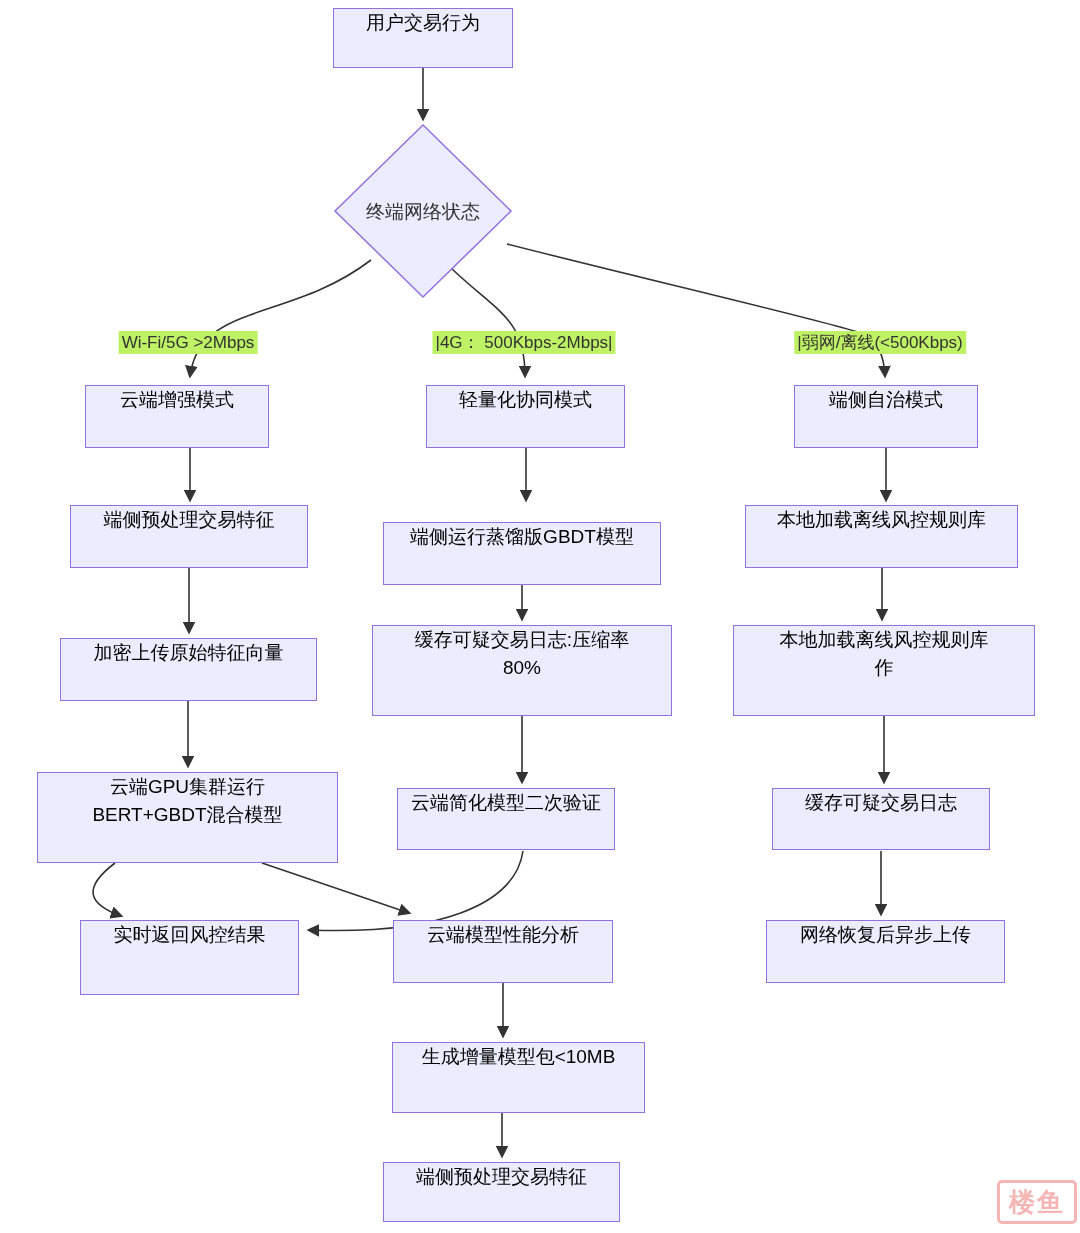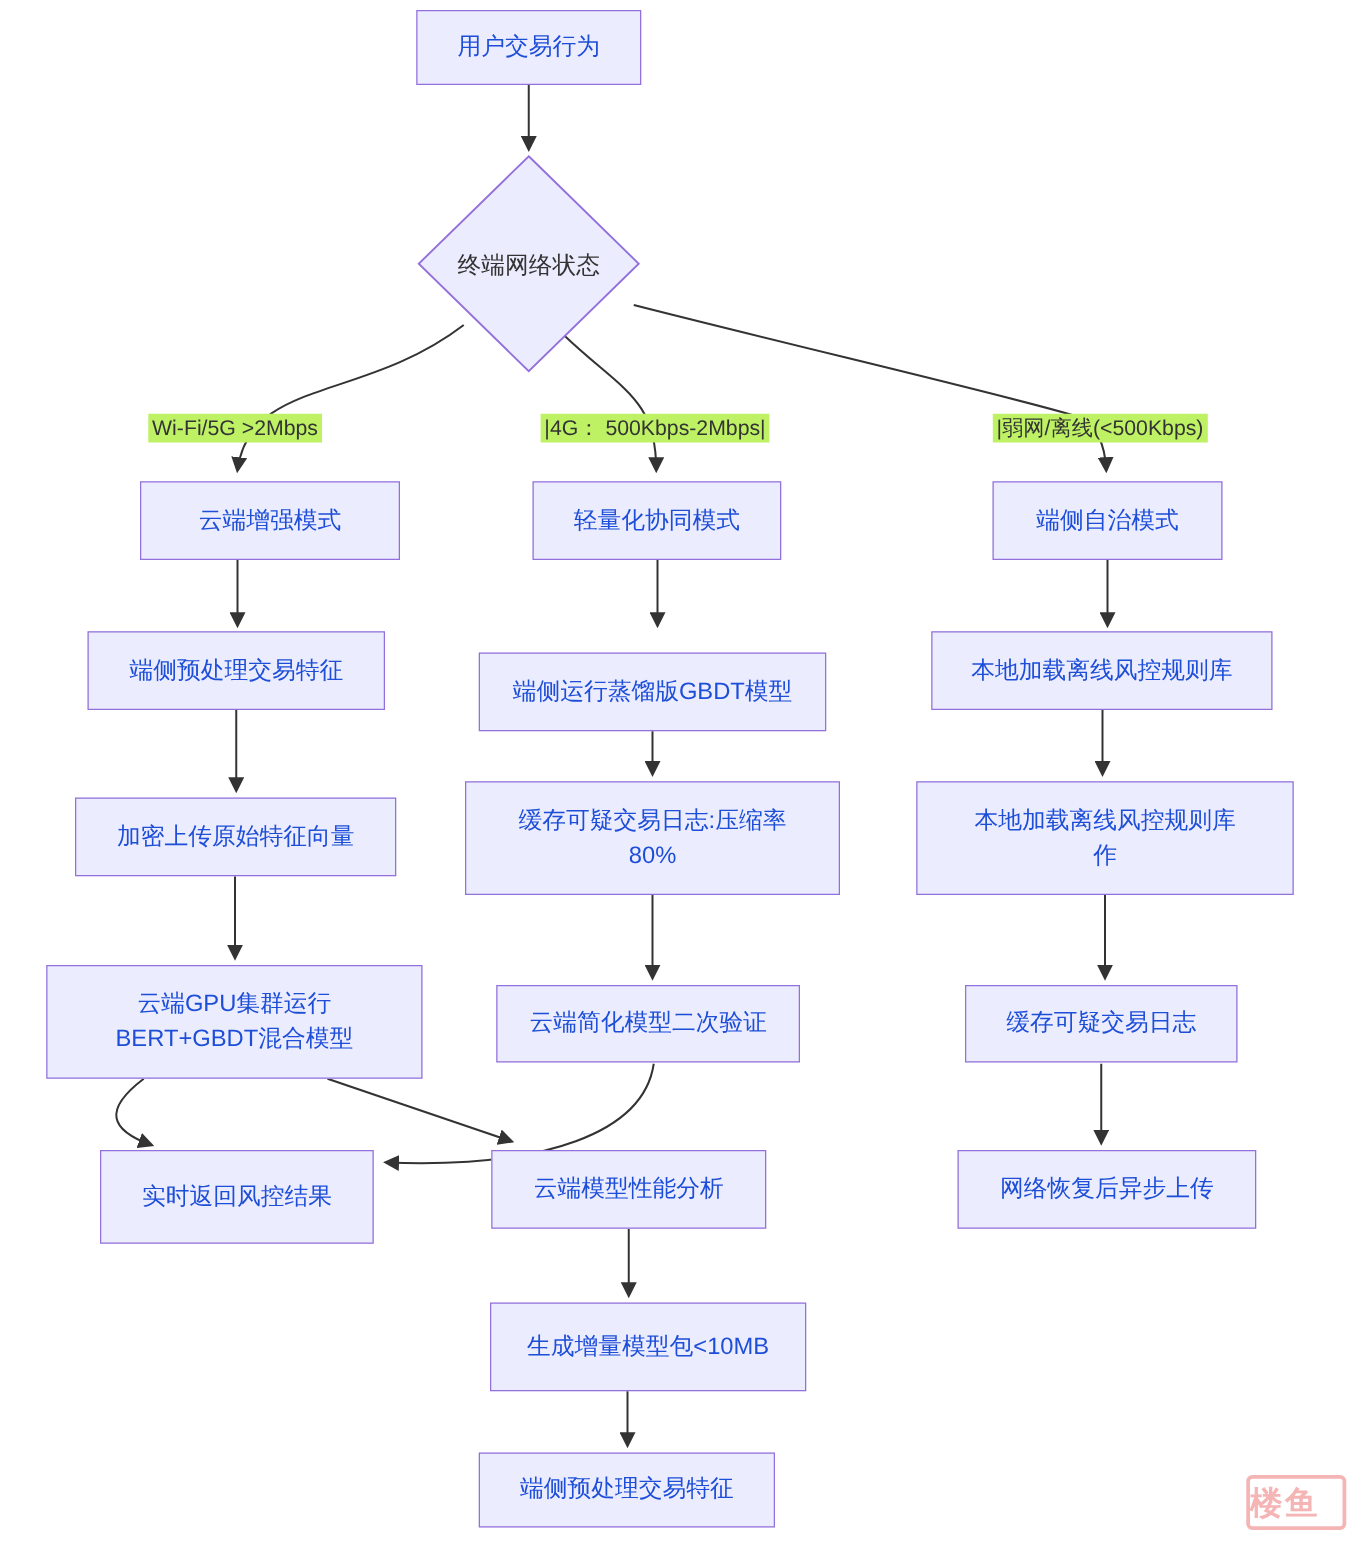--- a/index.html
+++ b/index.html
@@ -9,25 +9,25 @@
     background:#ffffff;
     font-family:"Liberation Sans","DejaVu Sans",sans-serif;
     overflow:hidden;
   }
   #edge-layer{position:absolute;left:0;top:0;z-index:0;}
   .node{
     position:absolute;
     box-sizing:border-box;
     background:#ECECFF;
     border:1.3px solid #9370DB;
-    color:#1d4ed8;
+    color:#000000;
     display:flex;
     flex-direction:column;
     align-items:center;
-    justify-content:center;
+    justify-content:flex-start;
     text-align:center;
     font-size:19px;
     line-height:28px;
     z-index:1;
     white-space:nowrap;
   }
   .diamond-label{
     position:absolute;
     z-index:1;
     color:#333333;
@@ -50,20 +50,21 @@
   .watermark{
     position:absolute;
     left:997px;top:1180px;
     width:80px;height:44px;
     box-sizing:border-box;
     border:3px solid #f5b5b5;
     border-radius:5px;
     color:#f5b5b5;
     display:flex;
     align-items:center;
+    justify-content:center;
     font-weight:bold;
     font-size:26px;
     letter-spacing:2px;
     z-index:1;
   }
 </style>
 </head>
 <body>
 
 <div id="canvas">
@@ -99,21 +100,21 @@
   </svg>
 
   <div class="node" style="left:333px;top:8px;width:180px;height:60px">
     <span>用户交易行为</span>
   </div>
 
   <div class="diamond-label" style="left:423px;top:212px">
     <span>终端网络状态</span>
   </div>
 
-  <div class="node" style="left:112px;top:385px;width:208px;height:63px">
+  <div class="node" style="left:85px;top:385px;width:184px;height:63px">
     <span>云端增强模式</span>
   </div>
   <div class="node" style="left:426px;top:385px;width:199px;height:63px">
     <span>轻量化协同模式</span>
   </div>
   <div class="node" style="left:794px;top:385px;width:184px;height:63px">
     <span>端侧自治模式</span>
   </div>
 
   <div class="node" style="left:70px;top:505px;width:238px;height:63px">
@@ -135,21 +136,21 @@
   </div>
   <div class="node" style="left:733px;top:625px;width:302px;height:91px">
     <span>本地加载离线风控规则库</span>
     <span>作</span>
   </div>
 
   <div class="node" style="left:37px;top:772px;width:301px;height:91px">
     <span>云端GPU集群运行</span>
     <span>BERT+GBDT混合模型</span>
   </div>
-  <div class="node" style="left:397px;top:788px;width:243px;height:62px">
+  <div class="node" style="left:397px;top:788px;width:218px;height:62px">
     <span>云端简化模型二次验证</span>
   </div>
   <div class="node" style="left:772px;top:788px;width:218px;height:62px">
     <span>缓存可疑交易日志</span>
   </div>
 
   <div class="node" style="left:80px;top:920px;width:219px;height:75px">
     <span>实时返回风控结果</span>
   </div>
   <div class="node" style="left:393px;top:920px;width:220px;height:63px">

